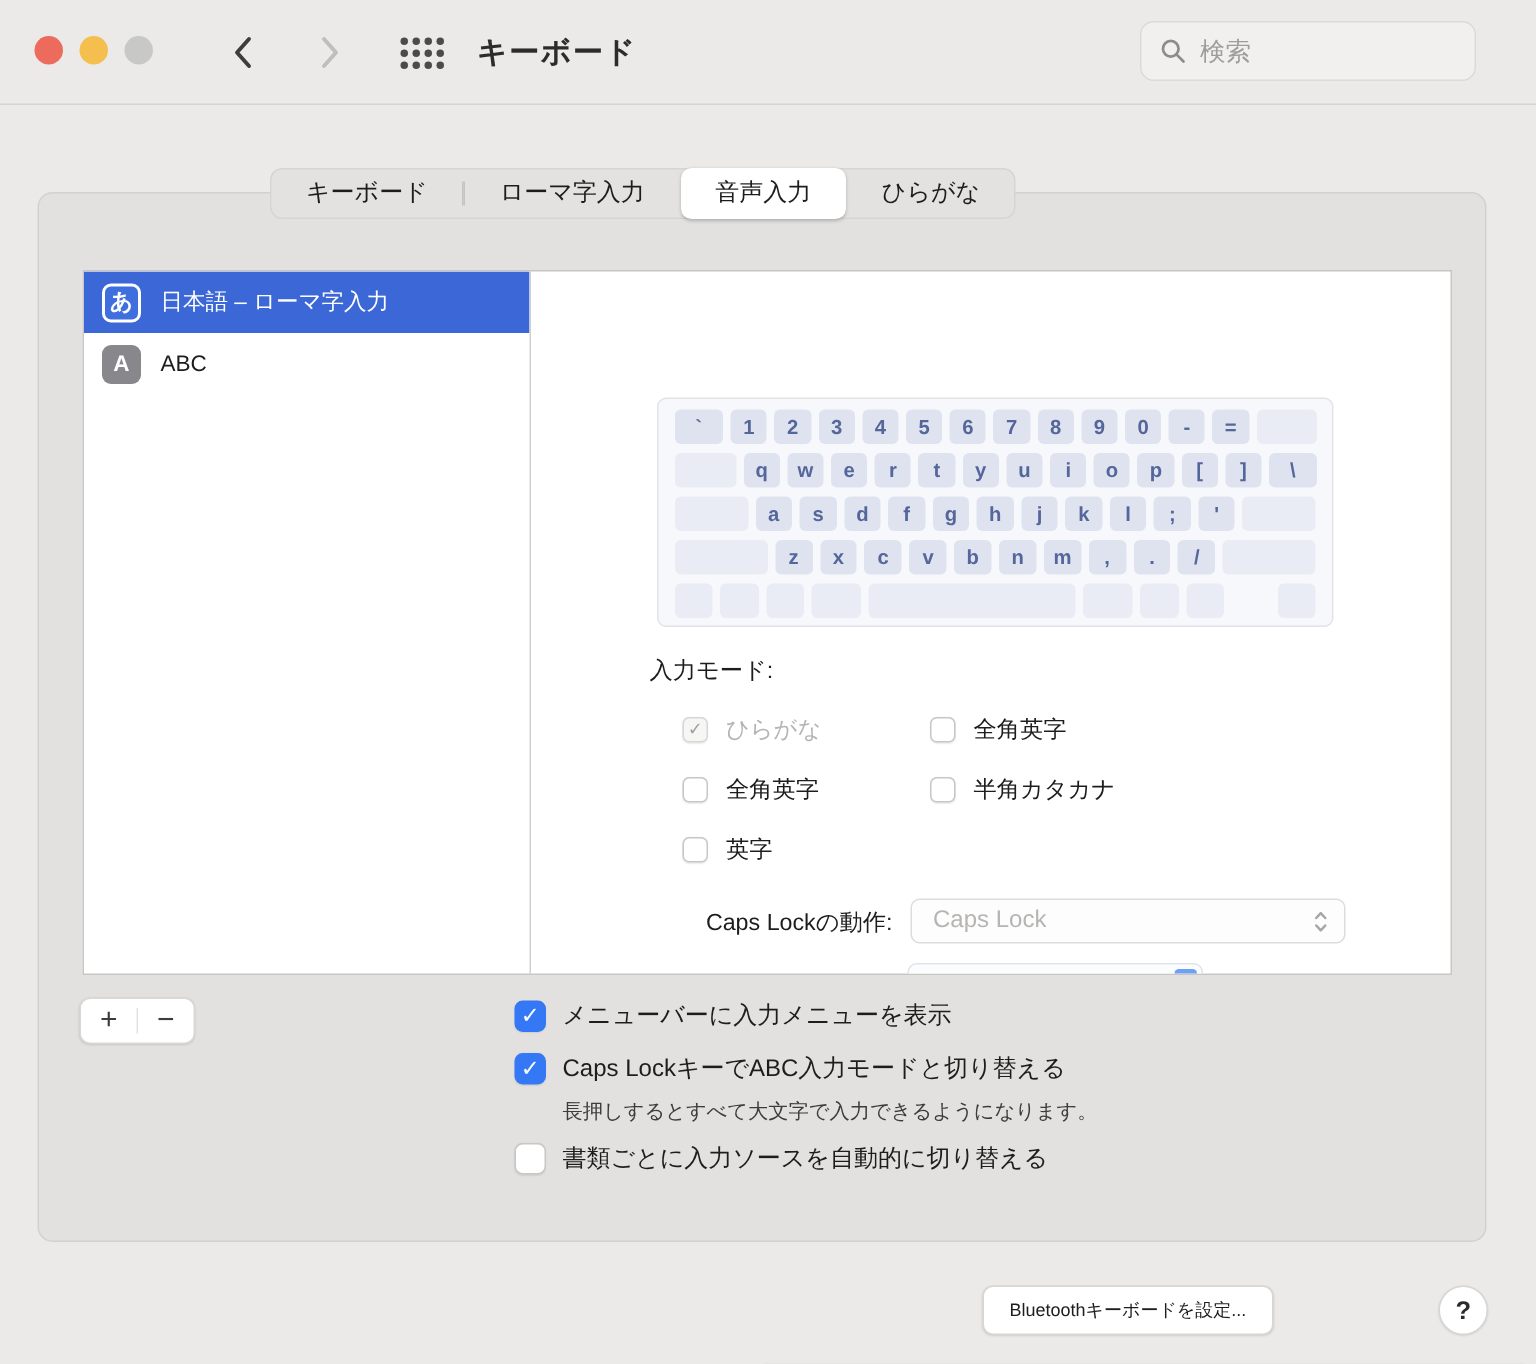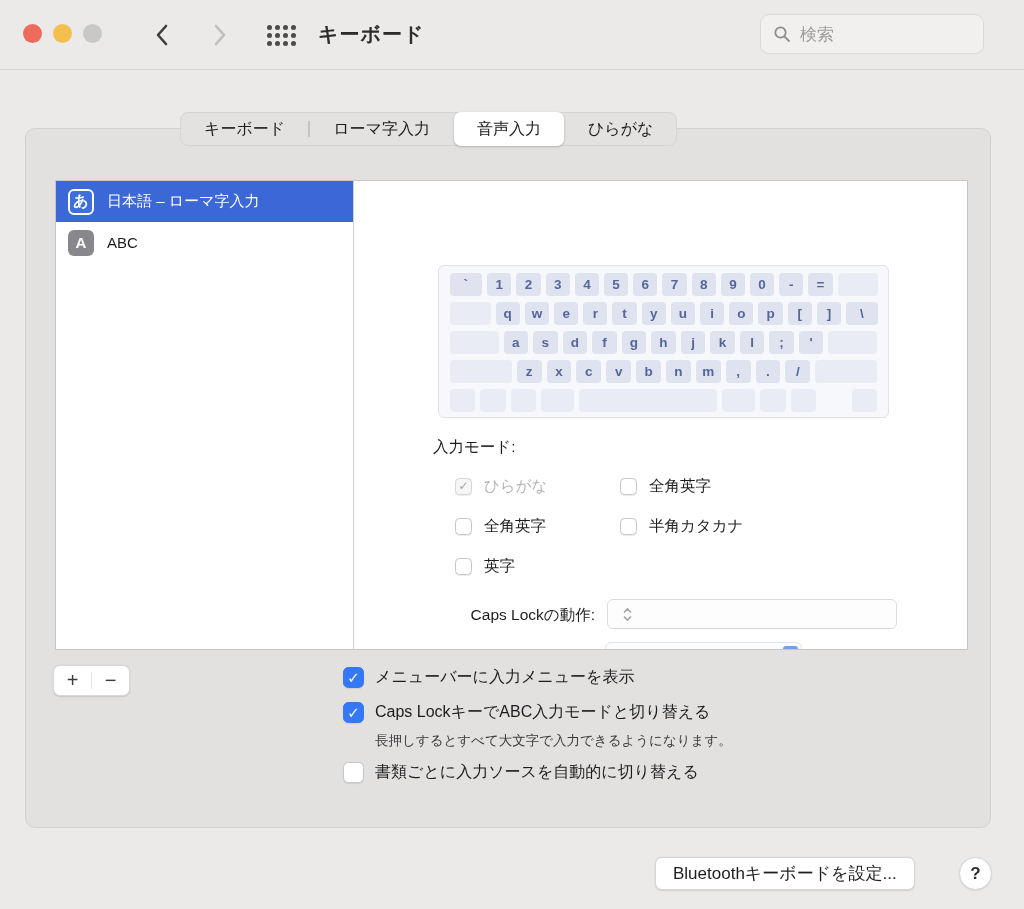--- a/index.html
+++ b/index.html
@@ -75,21 +75,21 @@
 
   .options { position:absolute; left:343px; top:667px; }
   .bopt { display:flex; align-items:center; gap:11px; font-size:16px; color:#1d1d1f; }
   .bcb { width:21px; height:21px; border-radius:5.5px; background:#ffffff; border:1px solid #c9c7c5; box-shadow:0 .5px 1px rgba(0,0,0,.08); display:flex; align-items:center; justify-content:center; flex:none; }
   .bcb.checked { background:#3478f6; border-color:#3478f6; }
   .bcb .tick { color:#fff; font-size:15px; font-weight:700; line-height:1; }
   .bopt-note { margin:9px 0 12px 32px; font-size:13.5px; color:#3c3c3e; }
   .bopt + .bopt { margin-top:14px; }
 
   
-  .footer-btn { position:absolute; left:655px; top:857px; height:33px; padding:0 17px; background:#ffffff; border:1px solid #d8d6d4; border-radius:7px; box-shadow:0 .5px 1.5px rgba(0,0,0,.12); font-size:17px; color:#1d1d1f; display:flex; align-items:center; }
+  .footer-btn { position:absolute; left:655px; top:857px; height:33px; padding:0 17px; background:#ffffff; border:1px solid #d8d6d4; border-radius:7px; box-shadow:0 .5px 1.5px rgba(0,0,0,.12); font-size:12px; color:#1d1d1f; display:flex; align-items:center; }
   .help-btn { position:absolute; left:959px; top:857px; width:33px; height:33px; background:#ffffff; border:1px solid #d8d6d4; border-radius:50%; box-shadow:0 .5px 1.5px rgba(0,0,0,.12); font-size:17px; font-weight:600; color:#2c2c2c; display:flex; align-items:center; justify-content:center; }
 </style>
 </head>
 <body>
 
 <div class="screen">
 
   <div class="toolbar">
     <span class="tl red"></span>
     <span class="tl yellow"></span>
@@ -251,20 +251,21 @@
             <div class="cb"></div>
             <div>半角カタカナ</div>
           </div>
           <div class="opt">
             <div class="cb"></div>
             <div>英字</div>
           </div>
         </div>
       <div class="caps-label">Caps Lockの動作:</div>
       <div class="popup">
+        <span class="val">Caps Lock</span>
         <svg width="11" height="17" viewBox="0 0 11 17">
             <path d="M2.5 6 L5.5 2.8 L8.5 6" fill="none" stroke="#a8a6a4" stroke-width="1.7" stroke-linecap="round" stroke-linejoin="round"></path>
             <path d="M2.5 11 L5.5 14.2 L8.5 11" fill="none" stroke="#a8a6a4" stroke-width="1.7" stroke-linecap="round" stroke-linejoin="round"></path>
           </svg>
       </div>
       <div class="popup-sliver">
           <i></i>
         </div>
     </div>
   </div>

